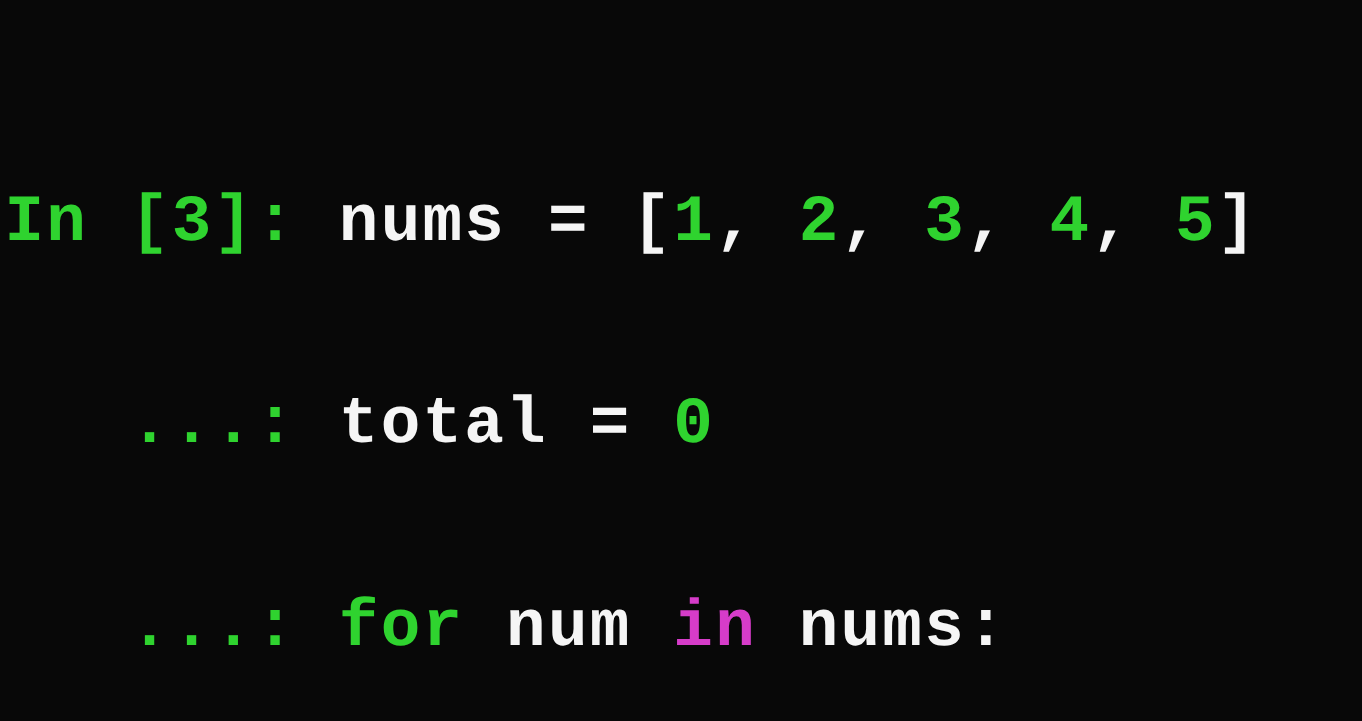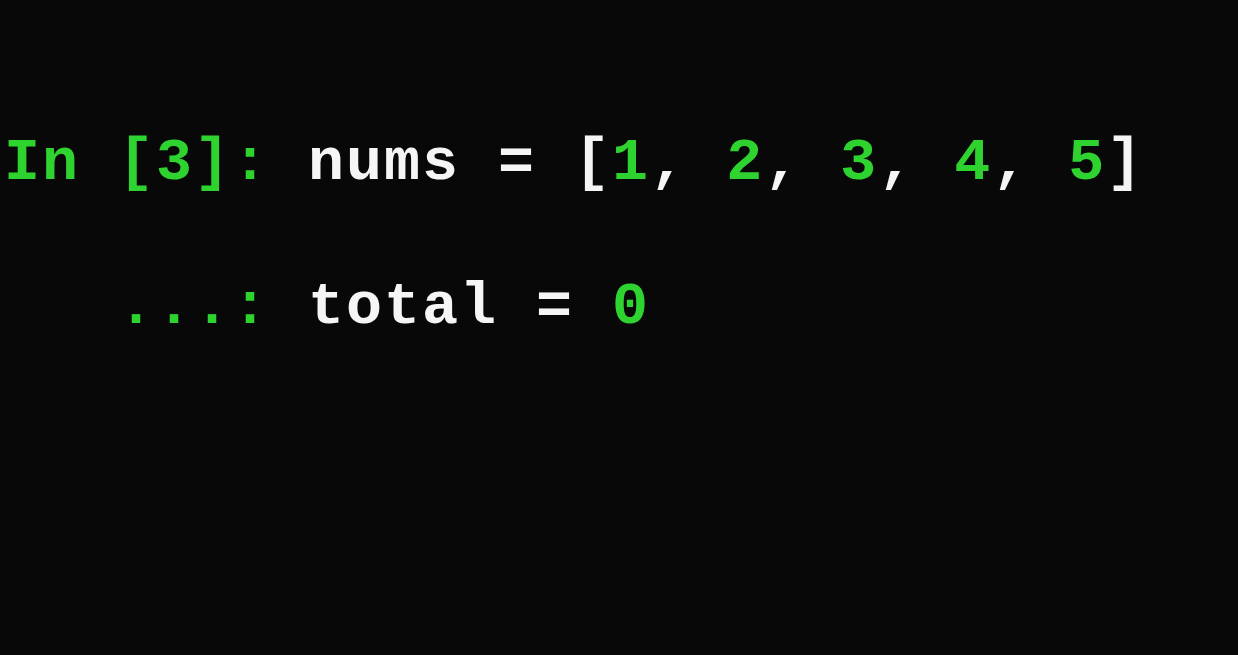--- a/index.html
+++ b/index.html
@@ -16,32 +16,34 @@
     font-weight: 600;
     line-height: 1.2;
     letter-spacing: 2px;
     padding-top: 55px;
     padding-left: 4px;
     color: #f5f5f5;
     white-space: pre;
   }
   .line {
     display: block;
+    margin-top: 40px;
   }
   .prompt-main { color: #2fd32f; }
   .prompt-cont { color: #2fd32f; }
   .code       { color: #f5f5f5; }
   .num        { color: #2fd32f; }
   .kw         { color: #2fd32f; }   
   .op-in      { color: #d63cc9; }
 </style>
 </head>
 <body>
 
 <div class="terminal">
 <span class="line"><span class="prompt-main">In [3]: </span><span class="code">nums = [</span><span class="num">1</span><span class="code">, </span><span class="num">2</span><span class="code">, </span><span class="num">3</span><span class="code">, </span><span class="num">4</span><span class="code">, </span><span class="num">5</span><span class="code">]</span></span>
 <span class="line"><span class="prompt-cont">   ...: </span><span class="code">total = </span><span class="num">0</span></span>
+<span class="line"><span class="prompt-cont">   ...: </span><span class="kw">for</span><span class="code"> num </span><span class="op-in">in</span><span class="code"> nums:</span></span>
 
 
 
 
 
 </div>
 
 </body></html>

